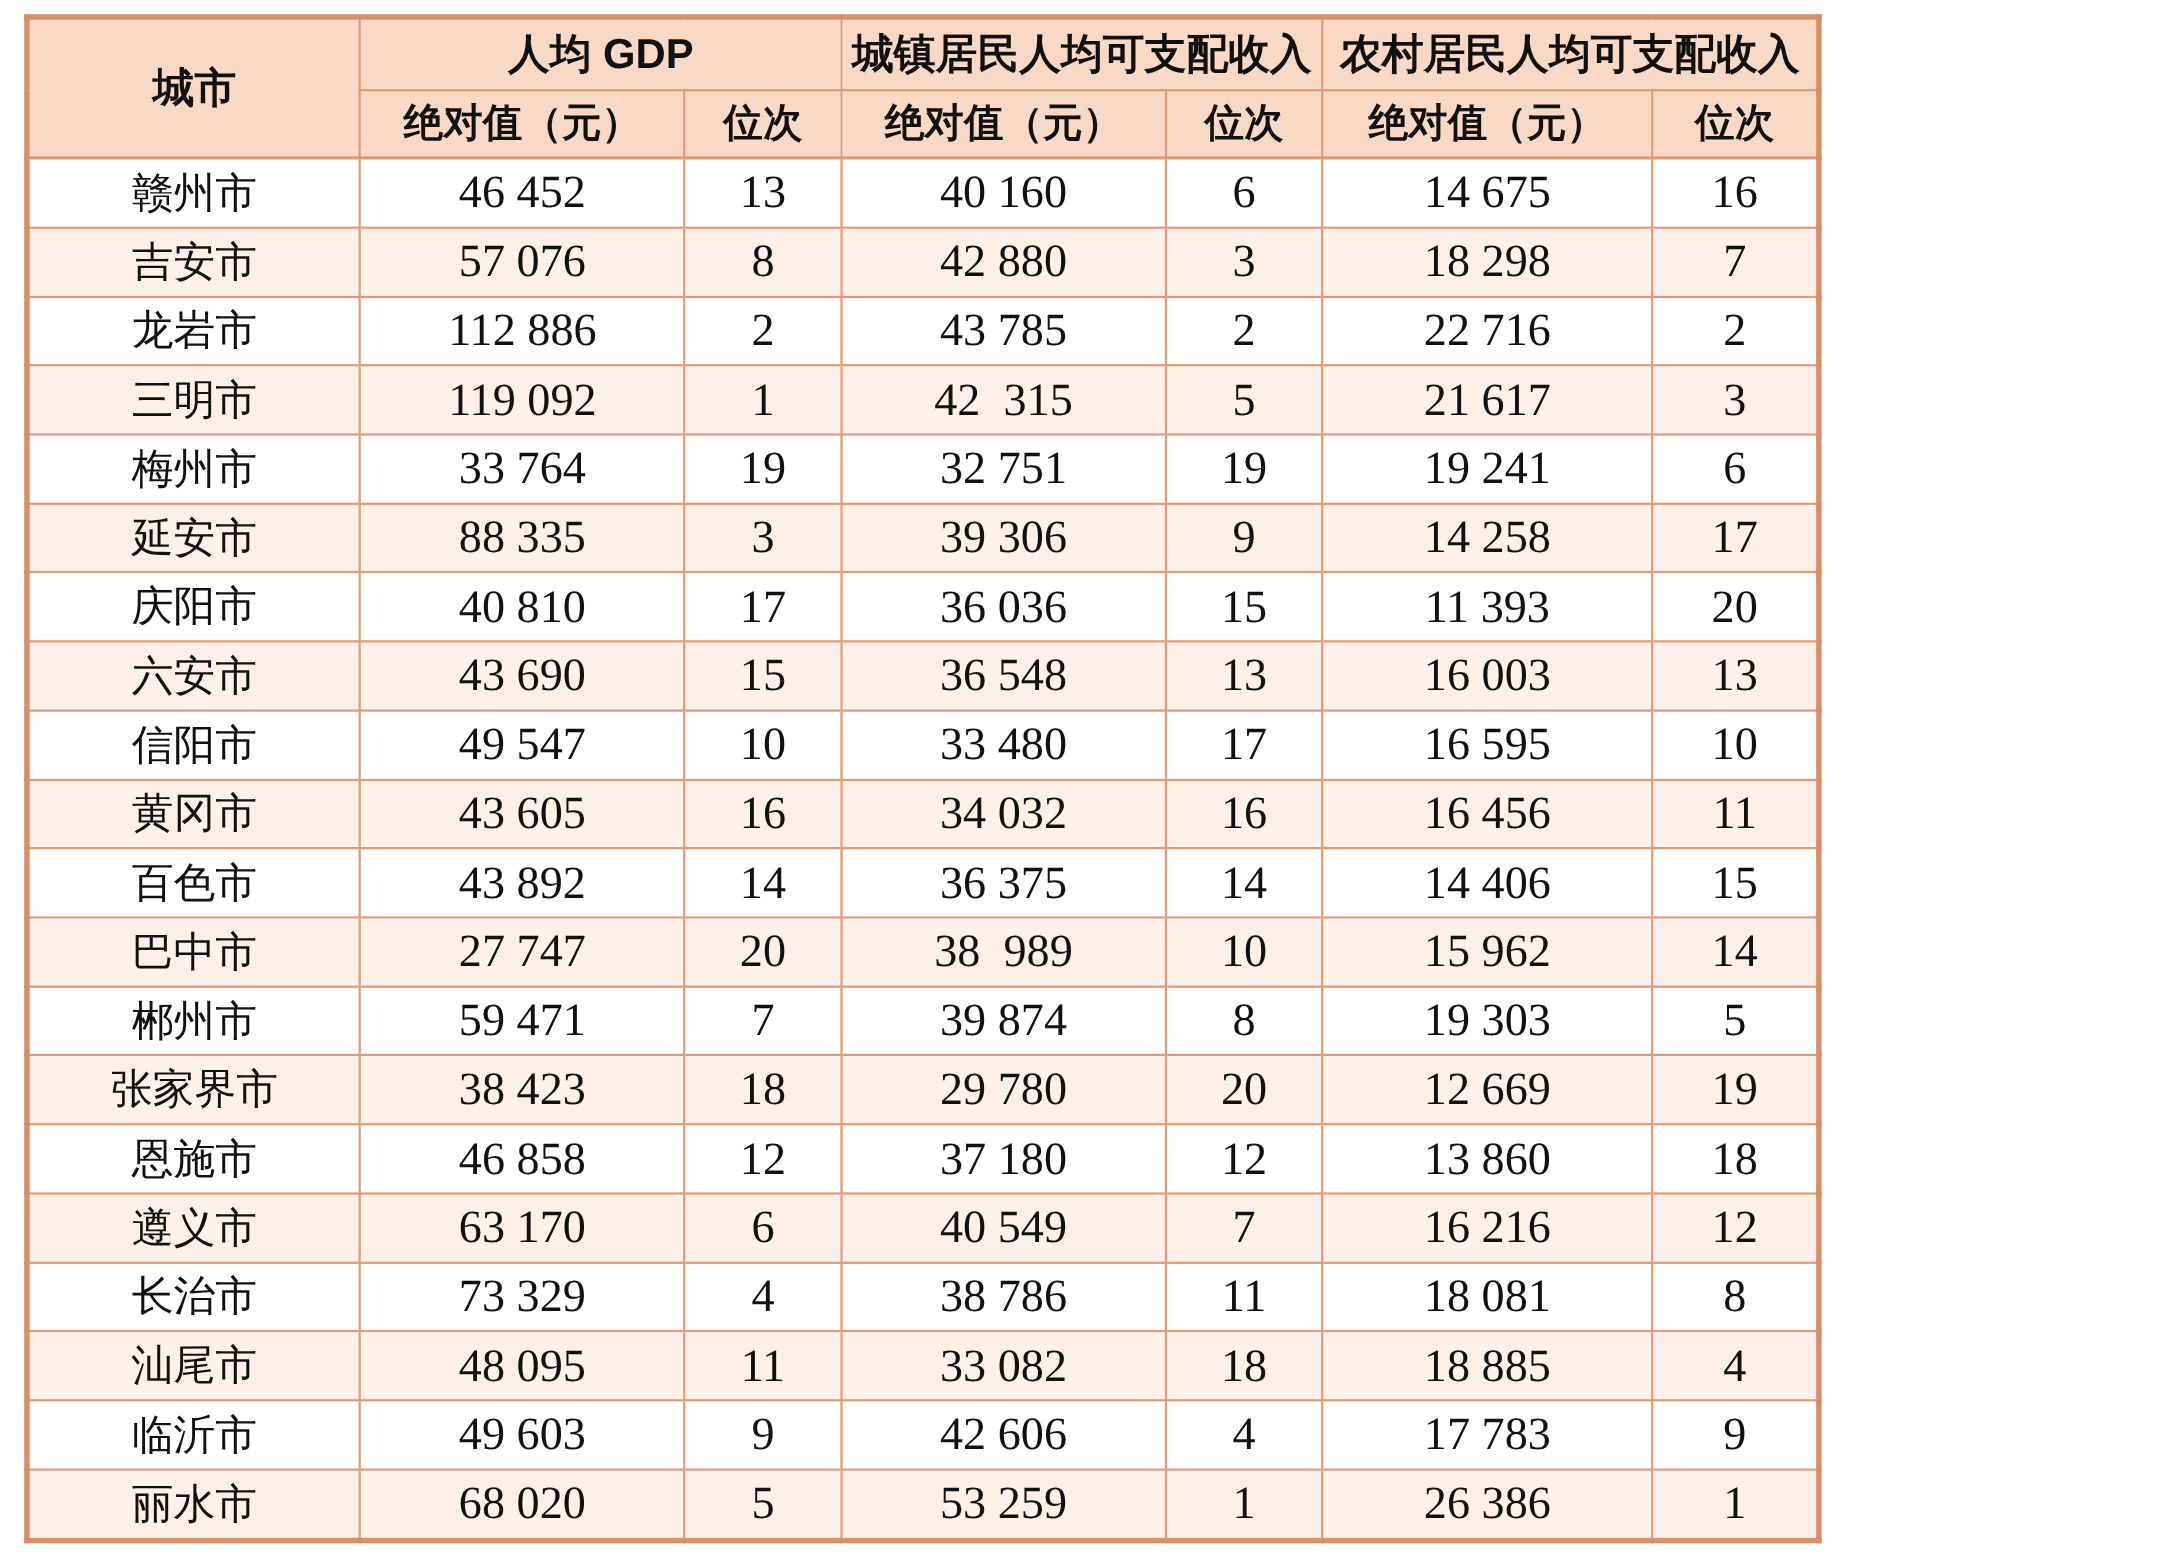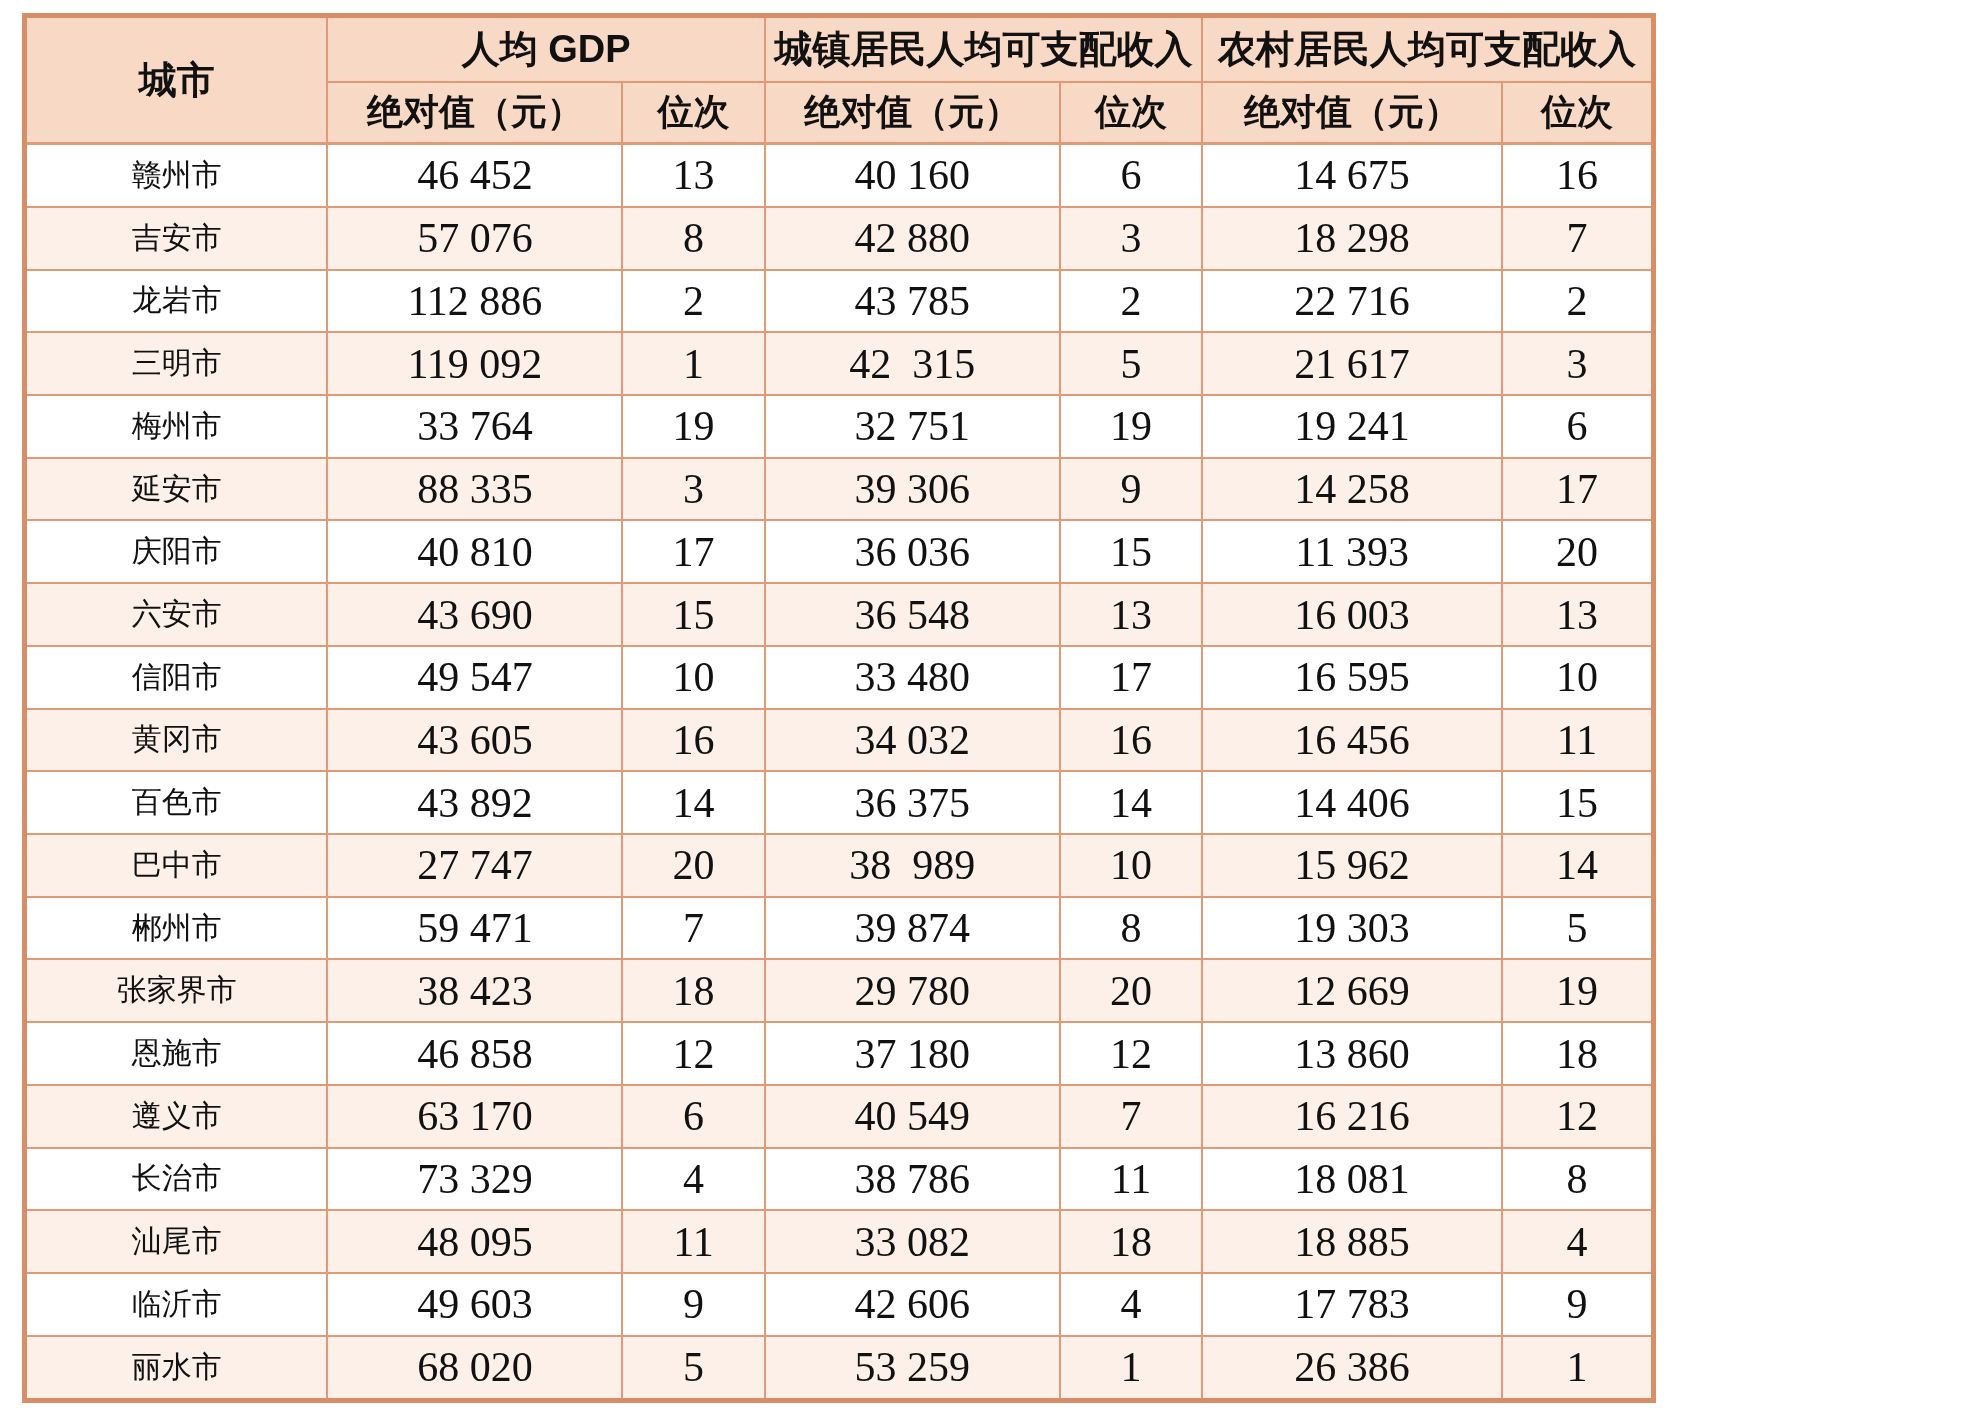--- a/index.html
+++ b/index.html
@@ -41,21 +41,21 @@
   thead tr.groups{height:66px;}
   thead tr.sub{height:62px;}
   thead tr.sub th{font-size:36px;text-align:center;}
   thead tr.sub{border-bottom:3px solid var(--border);}
   tbody td{
     font-family:"Liberation Serif","DejaVu Serif",serif;
     font-size:42px;
     white-space:pre;
     background:#ffffff;
   }
-  tbody td.city{font-size:30px;}
+  tbody td.city{font-size:38px;}
   tbody tr.alt td{background:var(--alt-bg);}
 </style>
 </head>
 <body>
 
 <div class="page">
   <table>
     <colgroup>
       <col style="width:18.6%">
       <col style="width:18.1%">

